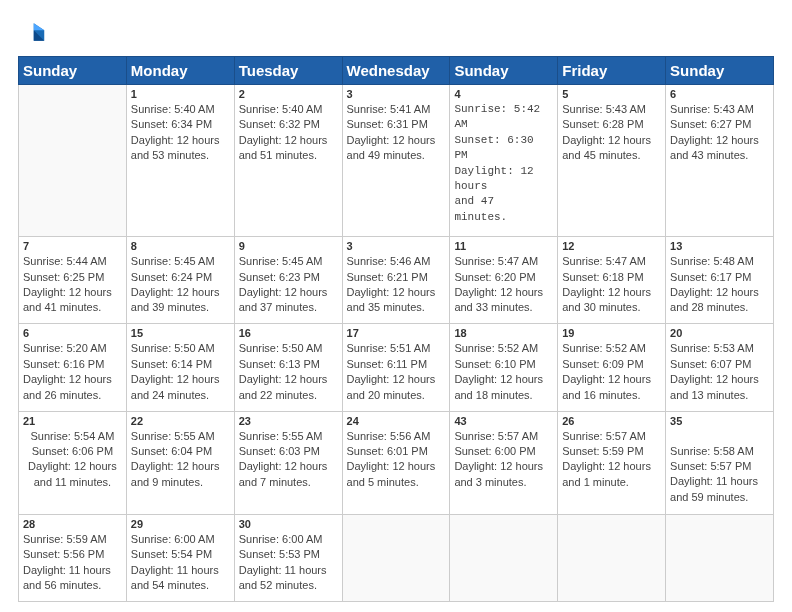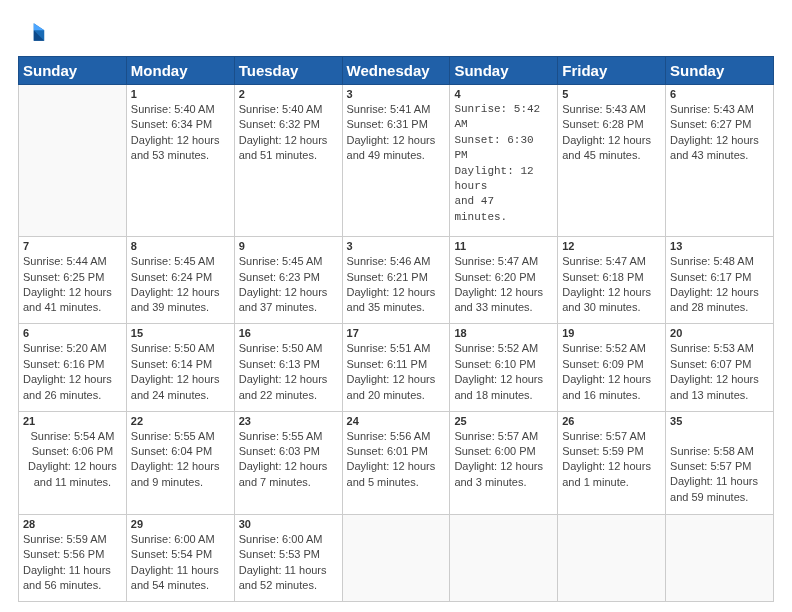--- a/index.html
+++ b/index.html
@@ -297,21 +297,21 @@
 and 7 minutes.</div>
           </td>
           <td>
             <span class="day-num">24</span>
             <div class="day-info" style="white-space: pre-line;">Sunrise: 5:56 AM
 Sunset: 6:01 PM
 Daylight: 12 hours
 and 5 minutes.</div>
           </td>
           <td>
-            <span class="day-num">25</span>
+            <span class="day-num">43</span>
             <div class="day-info" style="white-space: pre-line;">Sunrise: 5:57 AM
 Sunset: 6:00 PM
 Daylight: 12 hours
 and 3 minutes.</div>
           </td>
           <td>
             <span class="day-num">26</span>
             <div class="day-info" style="white-space: pre-line;">Sunrise: 5:57 AM
 Sunset: 5:59 PM
 Daylight: 12 hours

